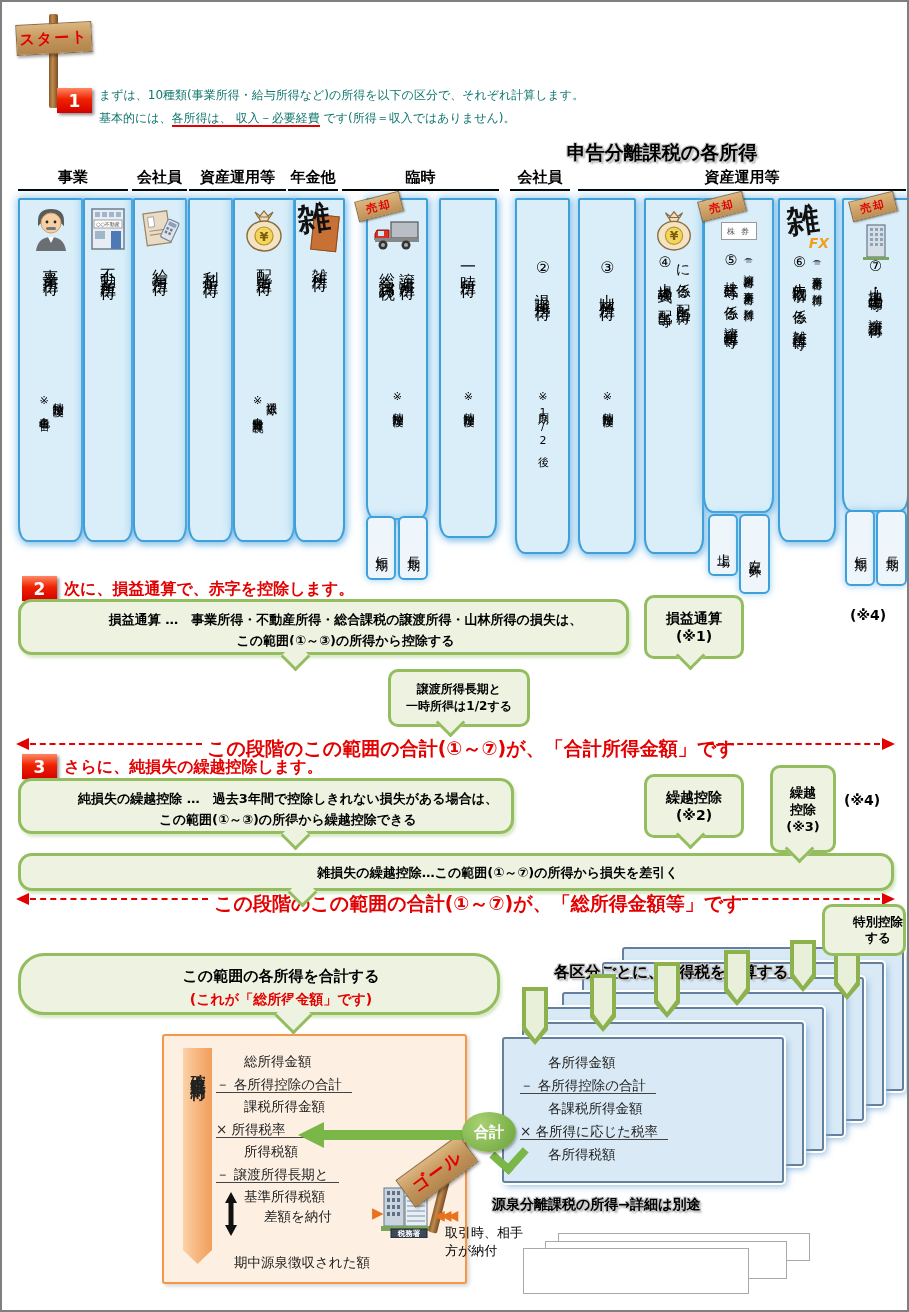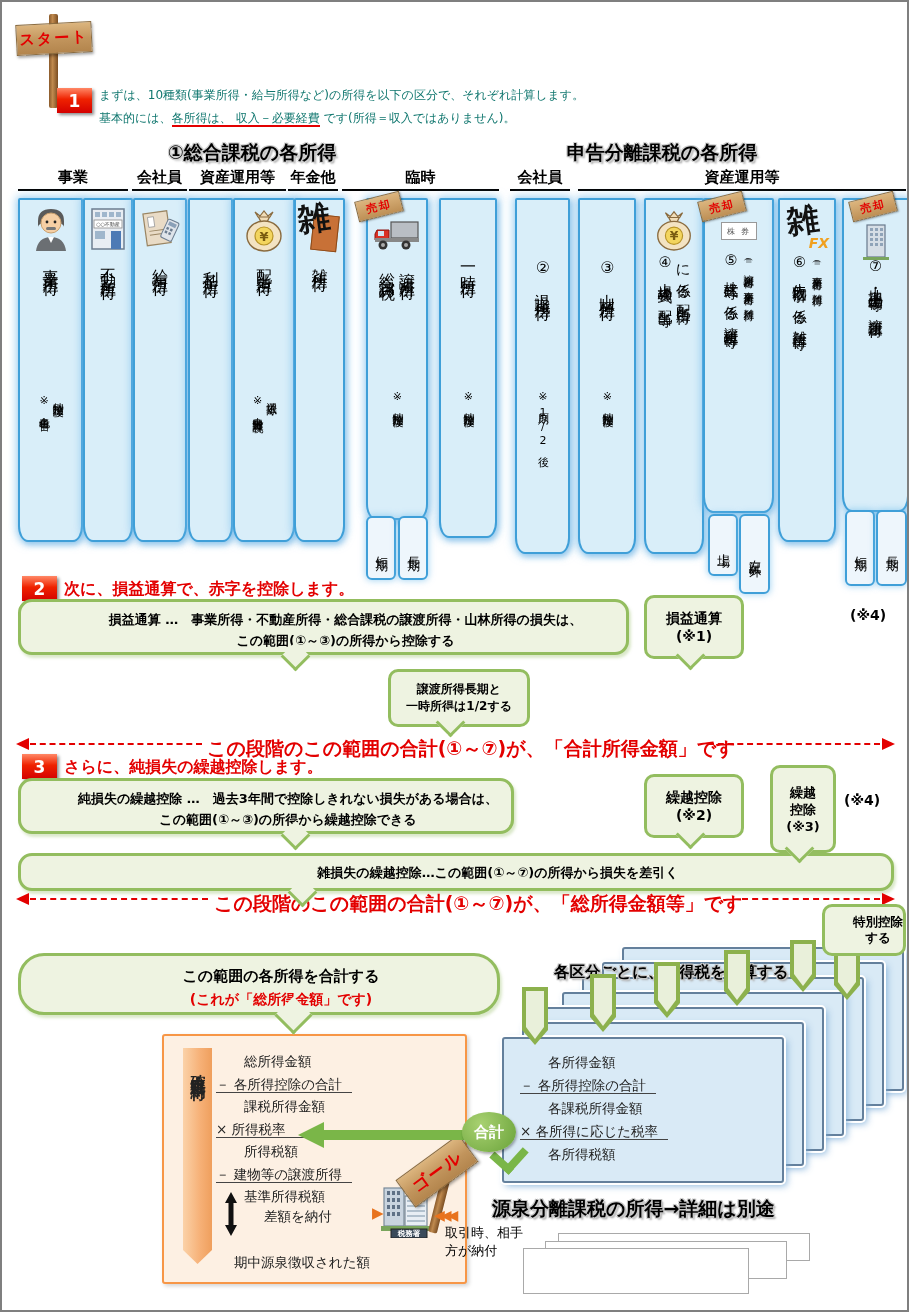--- a/index.html
+++ b/index.html
@@ -116,21 +116,20 @@
   </div>
 
   <div class="stepnum" style="left:55px;top:86px;">
     <span>1</span>
   </div>
   <div class="redpara" style="left:97px;top:82px;">
     <div>まずは、10種類(事業所得・給与所得など)の所得を以下の区分で、それぞれ計算します。</div>
     <div><span>基本的には、</span><span class="uline">各所得は、 収入－必要経費</span><span> です(所得＝収入ではありません)。</span></div>
   </div>
 
-  <div class="sectitle" style="left:140px;top:138px;width:220px;">①総合課税の各所得</div>
   <div class="sectitle" style="left:535px;top:138px;width:250px;">申告分離課税の各所得</div>
 
   <div class="ghead" style="left:16px;width:110px;">事業</div>
   <div class="ghead" style="left:130px;width:55px;">会社員</div>
   <div class="ghead" style="left:187px;width:97px;">資産運用等</div>
   <div class="ghead" style="left:286px;width:50px;">年金他</div>
   <div class="ghead" style="left:340px;width:157px;">臨時</div>
   <div class="ghead" style="left:508px;width:60px;">会社員</div>
   <div class="ghead" style="left:576px;width:328px;">資産運用等</div>
 
@@ -500,21 +499,21 @@
   <div class="obox">
     <div class="ribbon">
       <span class="vtxt">確定申告・納付</span>
     </div>
     <div class="fblock">
       <div class="frow ind">総所得金額</div>
       <div class="frow u"><span>－ 各所得控除の合計</span></div>
       <div class="frow ind">課税所得金額</div>
       <div class="frow u"><span style="padding-right:46px;">× 所得税率</span></div>
       <div class="frow ind">所得税額</div>
-      <div class="frow u"><span>－ 建物等の譲渡所得</span></div>
+      <div class="frow u"><span>－ 譲渡所得長期と</span></div>
       <div class="frow ind">基準所得税額</div>
     </div>
     <div class="abs" style="left:60px;top:156px;">
       <svg width="14" height="44" viewBox="0 0 14 44">
           <path d="M7 0 L13 11 H9.5 V33 H13 L7 44 L1 33 H4.5 V11 H1 Z" fill="#111"></path>
         </svg>
     </div>
     <div class="abs" style="left:100px;top:172px;font-size:13.5px;color:#222;">差額を納付</div>
     <span class="abs orangeglyph" style="left:208px;top:168px;font-size:15px;">▶</span>
     <div class="abs" style="left:70px;top:218px;font-size:13.5px;color:#222;">期中源泉徴収された額</div>
@@ -551,21 +550,21 @@
       <text x="30" y="52" font-size="7.5" font-weight="bold" text-anchor="middle" fill="#fff">税務署</text>
     </svg>
   </div>
 
   <div class="post" style="left:437px;top:1140px;height:92px;transform:rotate(14deg);z-index:3;"></div>
   <div class="signboard" style="left:396px;top:1152px;width:76px;height:32px;font-size:17px;transform:rotate(-36deg);z-index:4;">
     <span>ゴール</span>
   </div>
   <span class="abs orangeglyph" style="left:432px;top:1205px;font-size:14px;letter-spacing:-4px;z-index:4;">◀◀◀</span>
 
-  <div class="abs halo" style="left:490px;top:1194px;font-size:19px;font-weight:bold;z-index:8;white-space:nowrap;">源泉分離課税の所得→詳細は別途</div>
+  <div class="abs halo" style="left:490px;top:1194px;font-size:14px;font-weight:bold;z-index:8;white-space:nowrap;">源泉分離課税の所得→詳細は別途</div>
   <div class="abs pre" style="left:443px;top:1222px;font-size:13px;line-height:18px;z-index:8;">取引時、相手
 方が納付</div>
 
   <div class="paper" style="left:556px;top:1231px;width:250px;height:26px;z-index:5;"></div>
   <div class="paper" style="left:543px;top:1239px;width:240px;height:36px;z-index:6;"></div>
   <div class="paper" style="left:521px;top:1246px;width:224px;height:44px;z-index:7;"></div>
 
 </div>
 
 </body></html>

